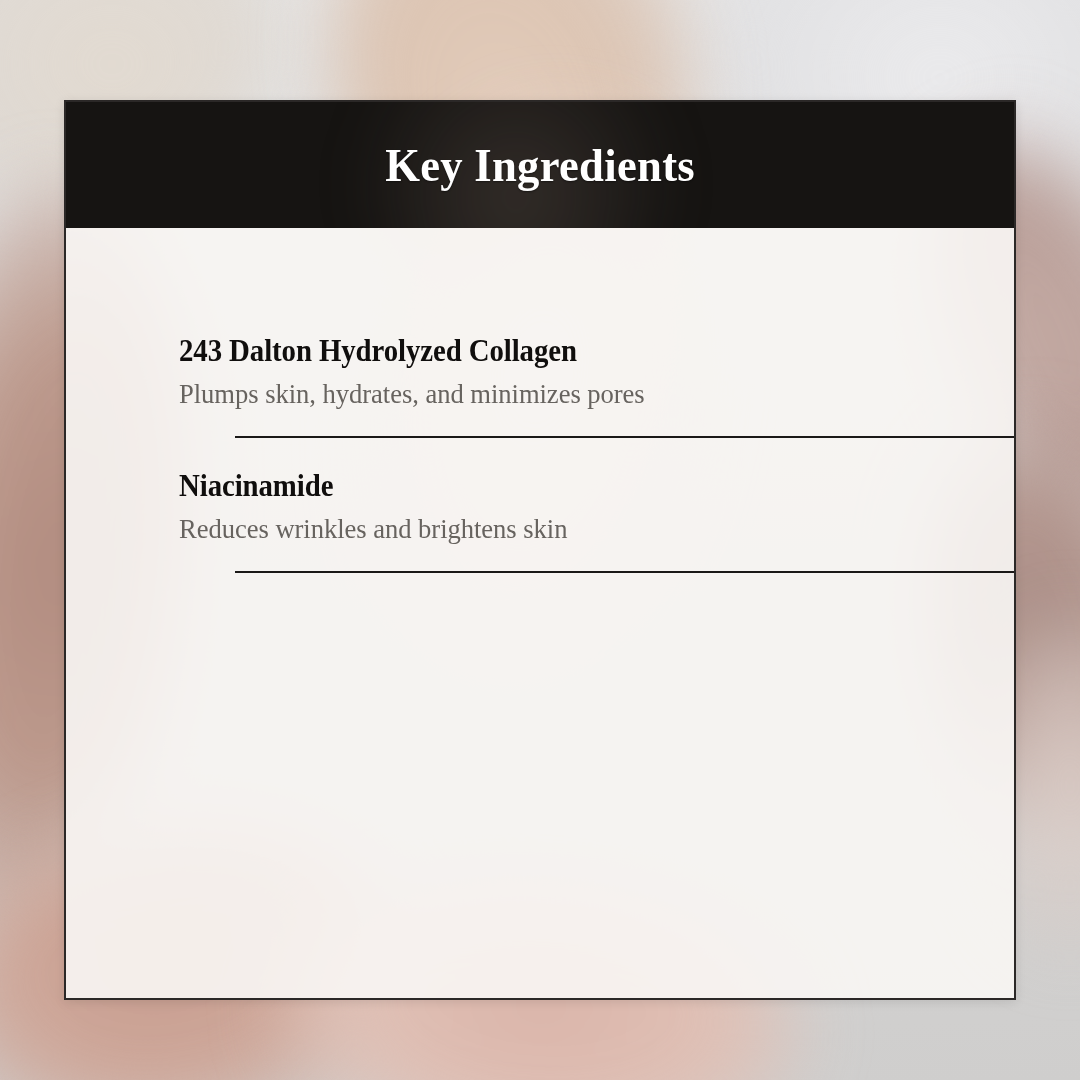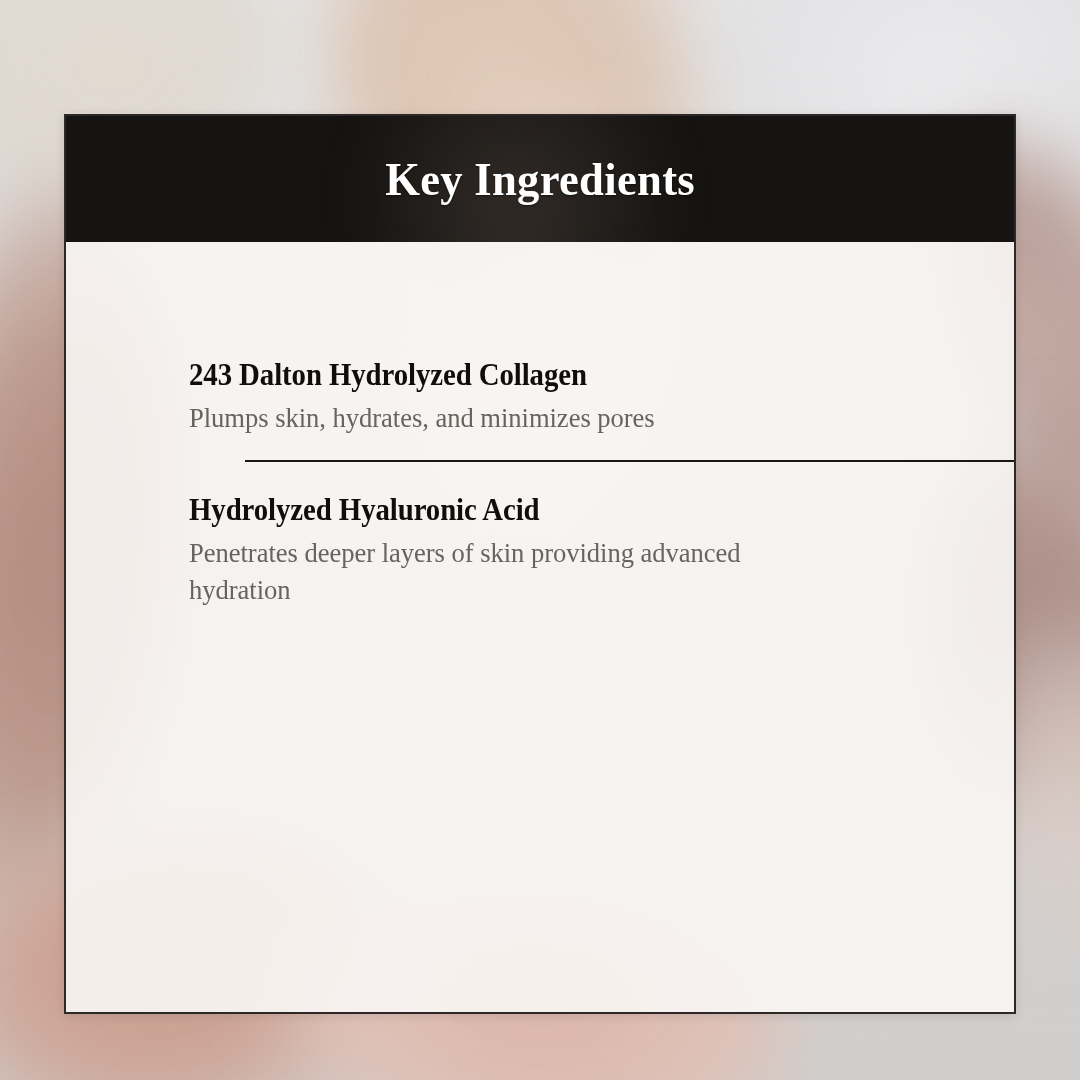--- a/index.html
+++ b/index.html
@@ -89,21 +89,21 @@
   .b-topleft-soft {
     left: -140px; top: -140px;
     width: 420px; height: 340px;
     background: radial-gradient(ellipse at 60% 60%, rgba(226,217,206,0.9) 0%, rgba(214,204,194,0.45) 62%, rgba(214,204,194,0) 100%);
   }
 
   
   .card {
     position: absolute;
     left: 64px;
-    top: 114px;
+    top: 100px;
     width: 952px;
     height: 900px;
     border: 2px solid #2b2827;
     box-sizing: border-box;
     box-shadow: 0 2px 10px rgba(0,0,0,0.10);
     overflow: hidden;
     background: rgba(248,246,244,0.90);
   }
 
   .card-header {
@@ -138,21 +138,21 @@
     text-shadow: 0 1px 2px rgba(0,0,0,0.45);
   }
 
   .card-body {
     position: relative;
     padding: 0 0 0 0;
   }
 
   .ingredient-list {
     position: relative;
-    margin: 16px;
+    margin: 6px;
     padding: 12px;
     list-style: none;
   }
 
   .ingredient-item {
     position: relative;
     padding: 0 58px 0 95px;
     box-sizing: border-box;
   }
   .ingredient-item.item-0 { padding-top: 88px; }
@@ -221,25 +221,25 @@
     <div class="card-body">
       <ul class="ingredient-list">
 
         <li class="ingredient-item item-0">
           <div class="ingredient-name">243 Dalton Hydrolyzed Collagen</div>
           <div class="ingredient-desc">Plumps skin, hydrates, and minimizes pores</div>
           <div class="divider"></div>
         </li>
 
 
-
-        <li class="ingredient-item item-3">
-          <div class="ingredient-name">Hydrolyzed Hyaluronic Acid</div>
-          <div class="ingredient-desc">Penetrates deeper layers of skin providing advanced hydration</div>
-
+        <li class="ingredient-item item-2">
+          <div class="ingredient-name">Niacinamide</div>
+          <div class="ingredient-desc">Reduces wrinkles and brightens skin</div>
+          <div class="divider"></div>
         </li>
+
 
       </ul>
       <div class="card-footer-space"></div>
     </div>
 
   </div>
 </div>
 
 </body></html>

